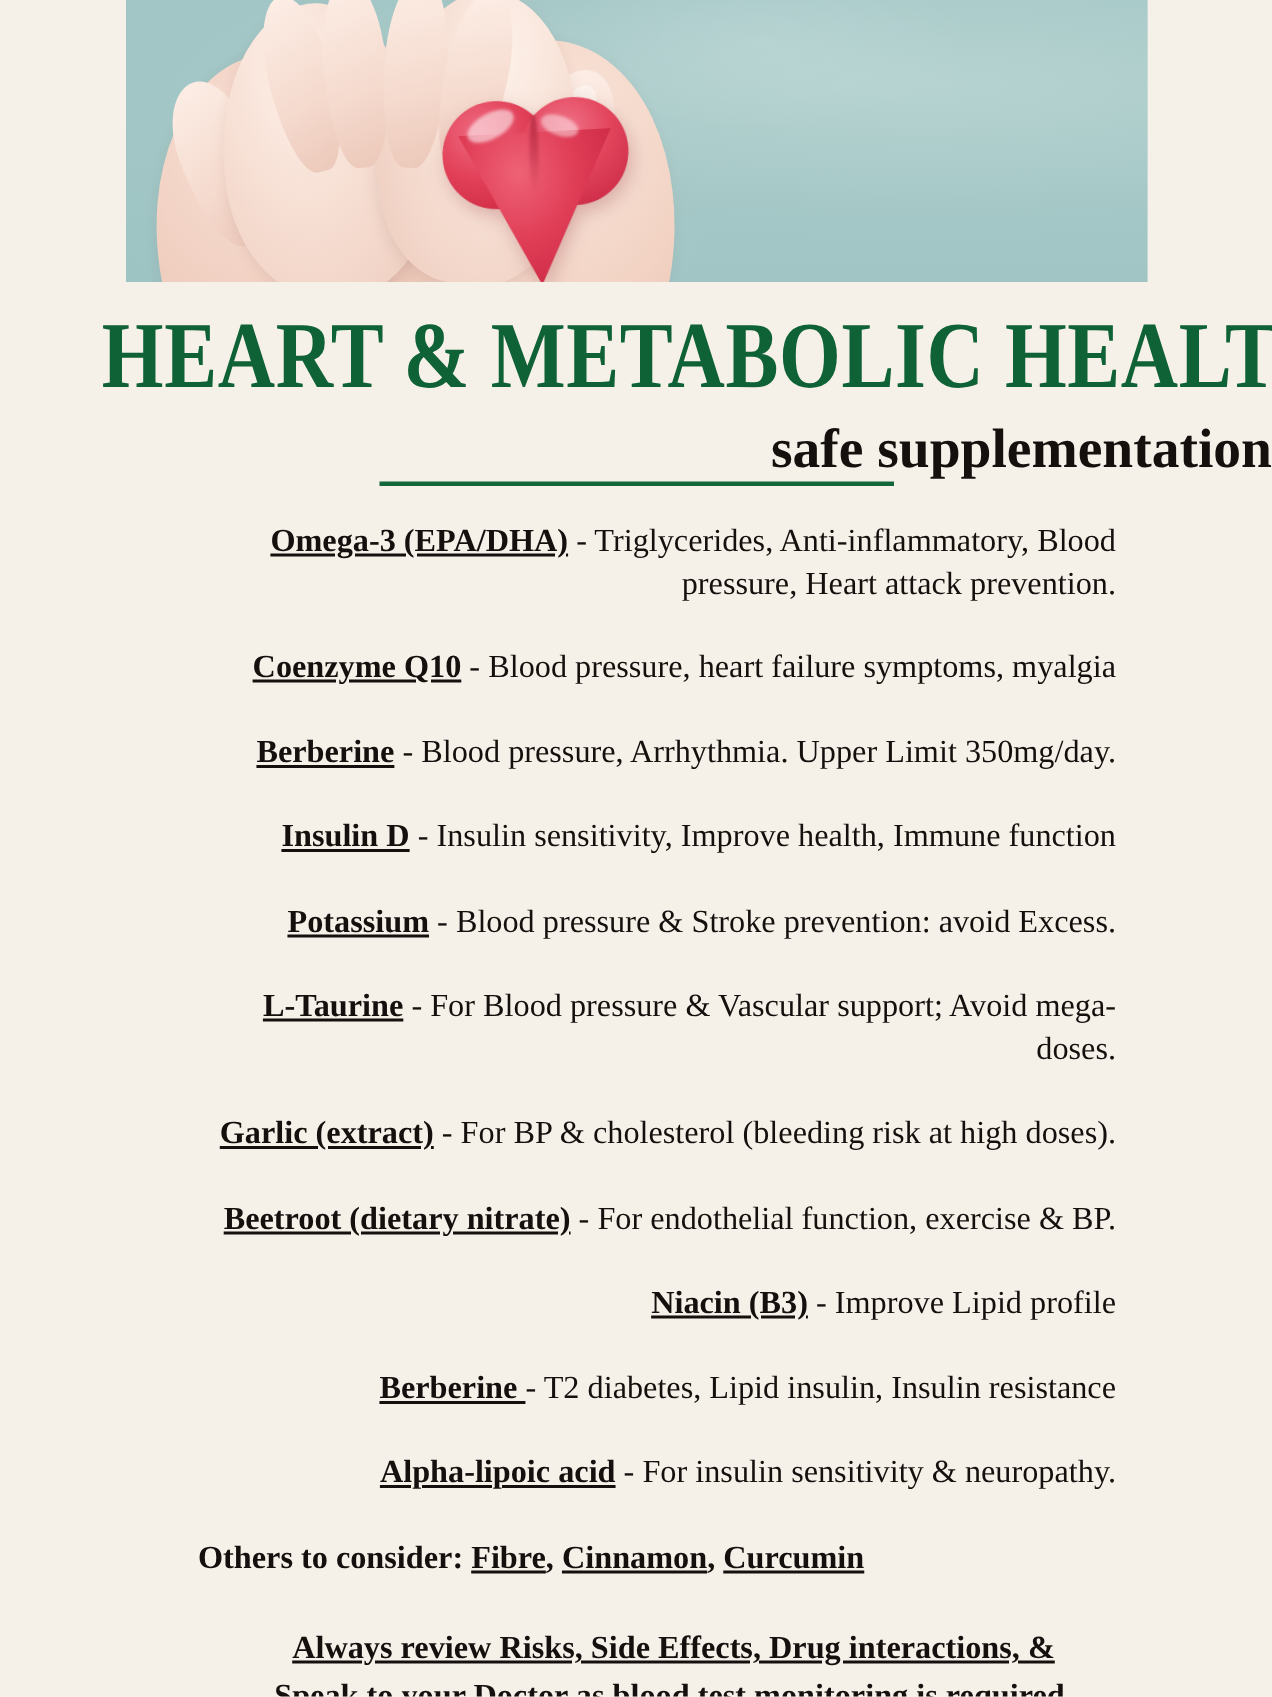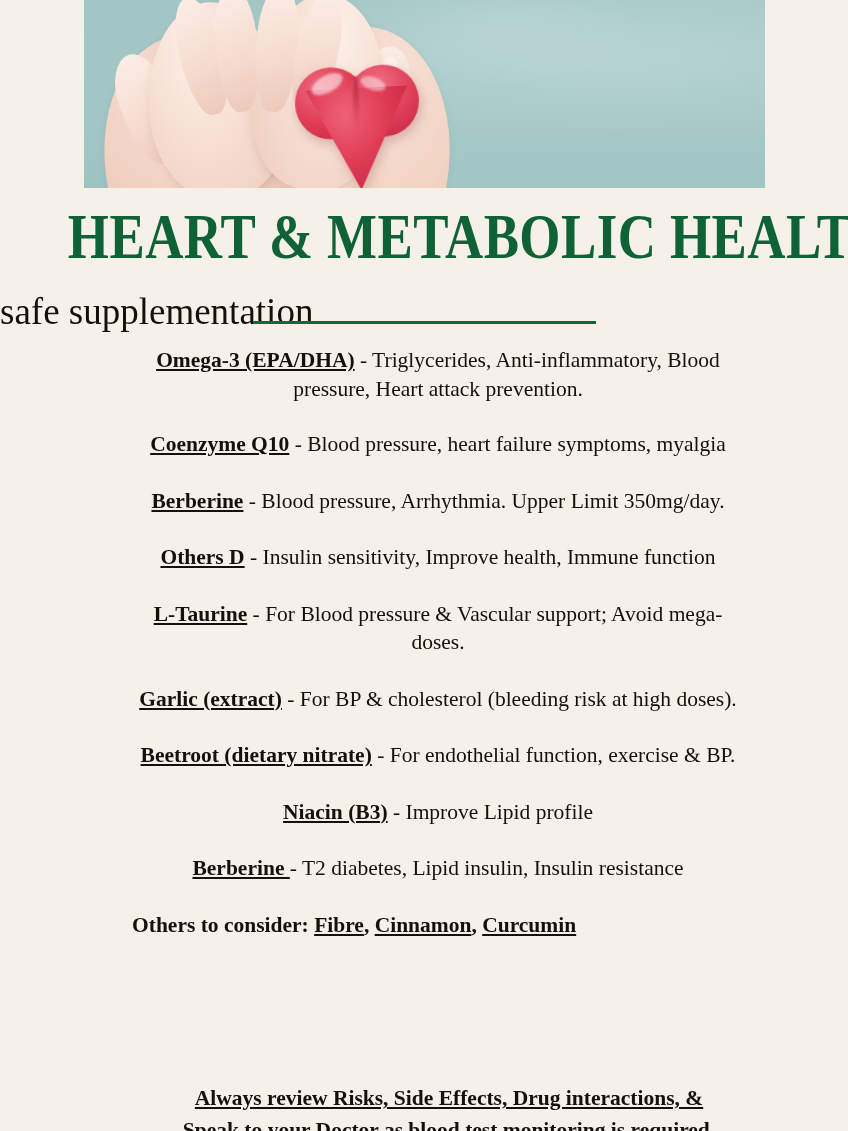--- a/index.html
+++ b/index.html
@@ -190,27 +190,26 @@
     font-size: 63px;
     line-height: 68px;
     letter-spacing: 0.5px;
     transform: scaleX(0.84);
     white-space: nowrap;
   }
   .subtitle {
     position: absolute;
     left: 0; right: 0;
     top: 278px;
-    text-align: left;
+    text-align: right;
     font-family: "Liberation Serif", "DejaVu Serif", serif;
-    font-weight: 400;
+    font-weight: 700;
     font-size: 37px;
     line-height: 44px;
     color: #15100e;
-    margin-top: 12px;
   }
   .rule {
     position: absolute;
     left: 253px;
     top: 321px;
     width: 343px;
     height: 3px;
     background: #13673a;
   }
 
@@ -219,21 +218,21 @@
     position: absolute;
     left: 132px;
     top: 346px;
     width: 612px;
   }
   .item {
     font-size: 21.5px;
     line-height: 28.5px;
     color: #15100e;
     margin-bottom: 28px;
-    text-align: center;
+    text-align: right;
   }
   .item:nth-child(1) { margin-bottom: 27px; }
   .term {
     font-weight: 700;
     text-decoration: underline;
     text-underline-offset: 2px;
     text-decoration-thickness: 2px;
   }
   .desc { font-weight: 400; }
 
@@ -309,33 +308,35 @@
   <div class="rule"></div>
 
   <div class="content">
 
     <div class="item"><span class="term">Omega-3 (EPA/DHA)</span><span class="desc"> - Triglycerides, Anti-inflammatory, Blood pressure, Heart attack prevention.</span></div>
 
     <div class="item"><span class="term">Coenzyme Q10</span><span class="desc"> - Blood pressure, heart failure symptoms, myalgia</span></div>
 
     <div class="item"><span class="term">Berberine</span><span class="desc"> - Blood pressure, Arrhythmia. Upper Limit 350mg/day.</span></div>
 
-    <div class="item"><span class="term">Others D</span><span class="desc"> - Insulin sensitivity, Improve health, Immune function</span></div>
-
+    <div class="item"><span class="term">Insulin D</span><span class="desc"> - Insulin sensitivity, Improve health, Immune function</span></div>
+
+    <div class="item"><span class="term">Potassium</span><span class="desc"> - Blood pressure &amp; Stroke prevention: avoid Excess.</span></div>
 
     <div class="item"><span class="term">L-Taurine</span><span class="desc"> - For Blood pressure &amp; Vascular support; Avoid mega-doses.</span></div>
 
     <div class="item"><span class="term">Garlic (extract)</span><span class="desc"> - For BP &amp; cholesterol (bleeding risk at high doses).</span></div>
 
     <div class="item"><span class="term">Beetroot (dietary nitrate)</span><span class="desc"> - For endothelial function, exercise &amp; BP.</span></div>
 
     <div class="item"><span class="term">Niacin (B3)</span><span class="desc"> - Improve Lipid profile</span></div>
 
     <div class="item"><span class="term">Berberine </span><span class="desc">- T2 diabetes, Lipid insulin, Insulin resistance</span></div>
 
+    <div class="item"><span class="term">Alpha-lipoic acid</span><span class="desc"> - For insulin sensitivity &amp; neuropathy.</span></div>
 
     <div class="others"><span class="lead">Others to consider: </span><span class="u">Fibre</span><span>, </span><span class="u">Cinnamon</span><span>, </span><span class="u">Curcumin</span></div>
 
   </div>
 
   <div class="warning">
     <span>Always review Risks, Side Effects, Drug interactions, &amp;</span><br>
     <span>Speak to your Doctor as blood test monitoring is required.</span>
   </div>
 

